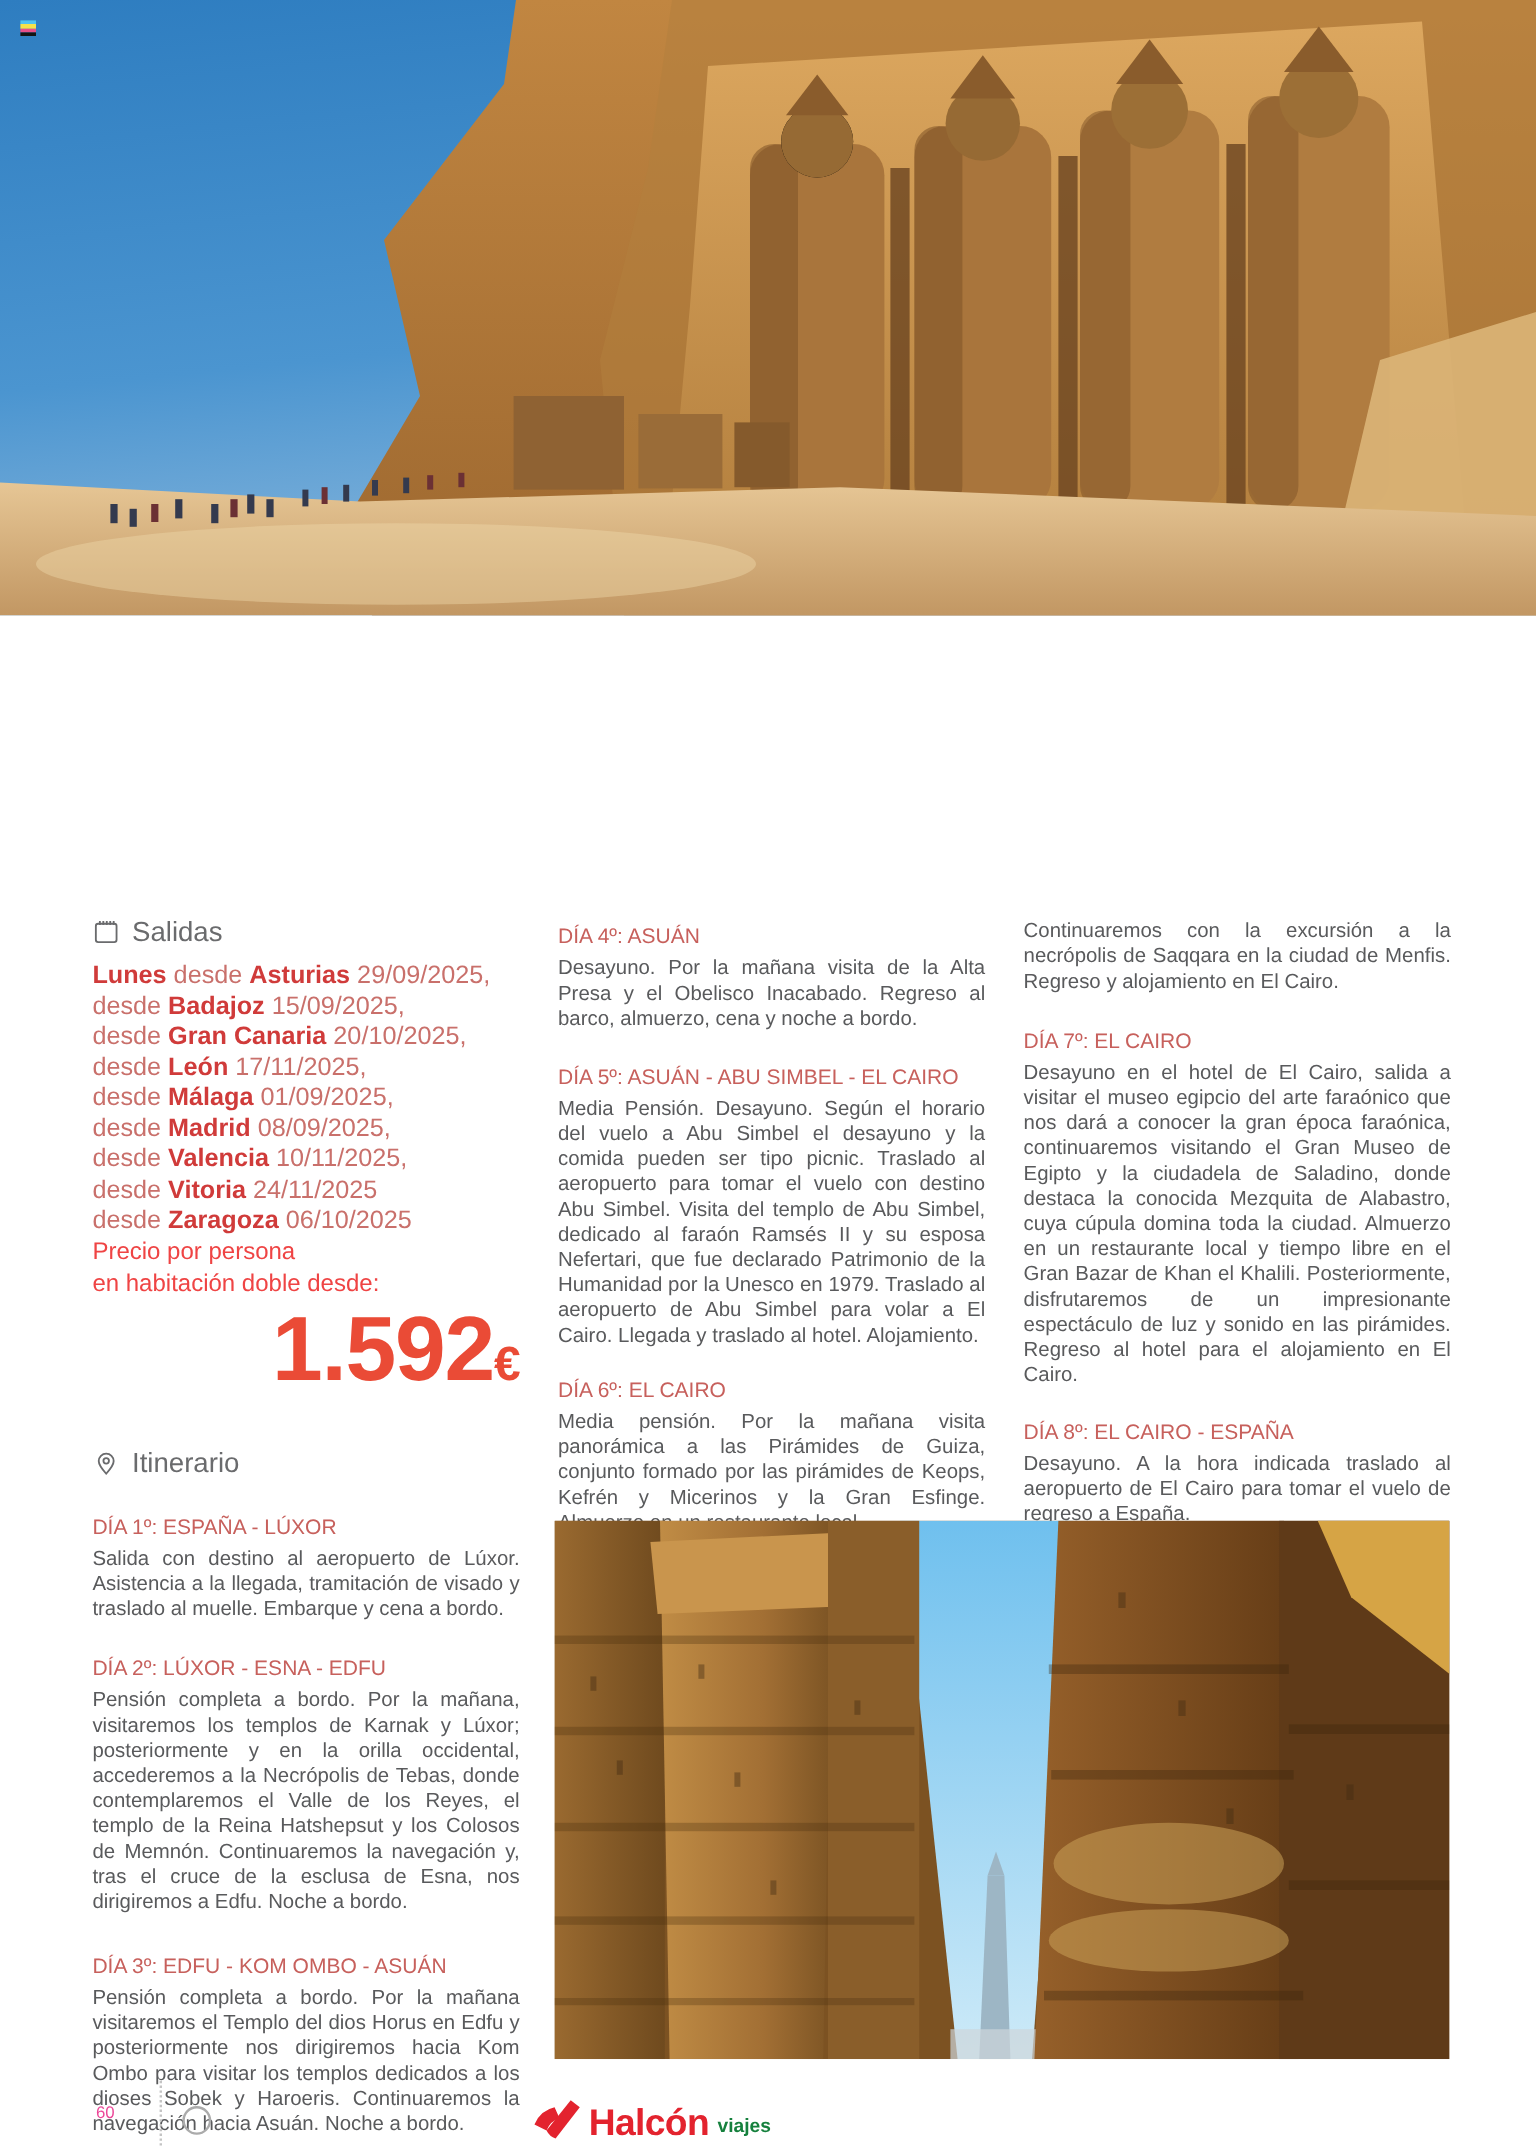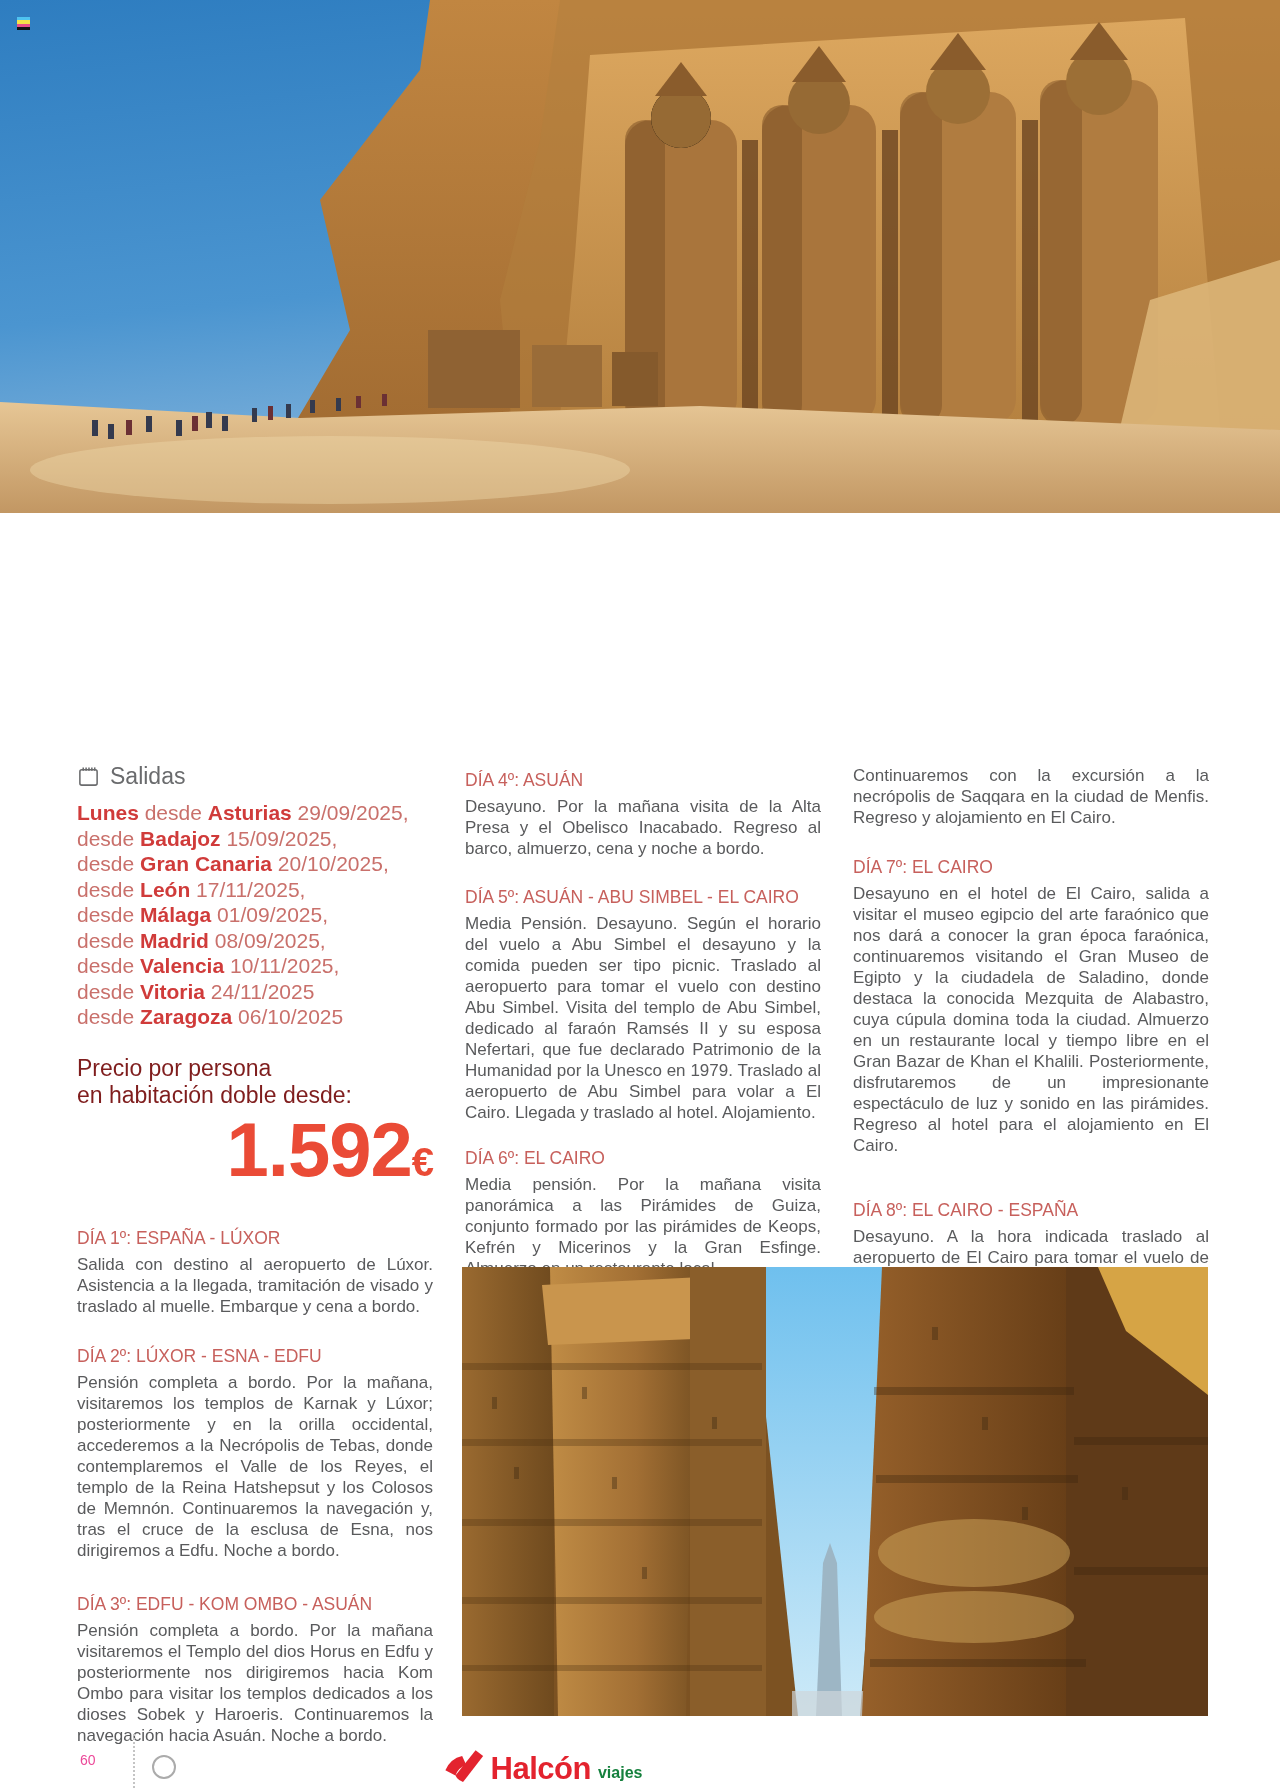--- a/index.html
+++ b/index.html
@@ -24,35 +24,35 @@
   .col1{left:77px;top:763px;}
   .col2{left:465px;top:770px;}
   .col3{left:853px;top:765px;}
 
   .sec-heading{display:flex;align-items:center;gap:10px;color:#6a6b6d;font-size:23px;}
   .sec-heading svg{flex:0 0 auto;}
 
   .departures{margin-top:10px;font-size:21px;line-height:25.5px;color:#c9706b;}
   .departures b{color:#d03b3a;font-weight:bold;}
 
-  .price-label{margin-top:25px;font-size:23px;line-height:27px;color:#7f1d1d;}
+  .price-label{font-size:20px;line-height:27px;color:#ef4444;}
   .price{margin-top:4px;color:#ea4b36;font-weight:bold;font-size:76px;line-height:74px;letter-spacing:-1px;text-align:right;}
   .price .euro{font-size:40px;font-weight:bold;}
 
   .itinerario-heading{margin-top:32px;}
 
   .day{margin-top:29px;}
   .day:first-child{margin-top:0;}
   .day-heading{color:#c7605c;font-size:17.5px;line-height:21px;margin-bottom:5px;}
   .day-body, .cont-body{font-size:17px;line-height:21px;text-align:justify;margin:0;color:#595a5c;}
   .cont-block{margin-bottom:0;}
   .col2 .day:nth-child(2){margin-top:28px;}
   .col2 .day:nth-child(3){margin-top:25px;}
   .col3 .day:first-of-type{margin-top:33px;}
-  .col3 .day + .day{margin-top:44px;}
+  .col3 .day + .day{margin-top:27px;}
 
   
   .karnak{position:absolute;left:462px;top:1267px;width:746px;height:449px;overflow:hidden;}
   .karnak svg{display:block;width:100%;height:100%;}
 
   
   .page-num{position:absolute;left:80px;top:1752px;font-size:14px;color:#ec4899;}
   .footer-divider{position:absolute;left:133px;top:1734px;height:54px;border-left:2px dotted #c4c4c4;}
   .footer-circle{position:absolute;left:152px;top:1755px;width:20px;height:20px;border:2px solid #ababab;border-radius:50%;}
   .brand{position:absolute;left:0;top:1748px;width:1084px;display:flex;justify-content:center;align-items:flex-end;gap:7px;}
@@ -185,20 +185,27 @@
       <div><span>desde </span><b>Zaragoza</b><span> 06/10/2025</span></div>
     </div>
 
     <div class="price-label">
       <div>Precio por persona</div>
       <div>en habitación doble desde:</div>
     </div>
 
     <div class="price"><span>1.592</span><span class="euro">€</span></div>
 
+    <div class="sec-heading itinerario-heading">
+      <svg width="23" height="23" viewBox="0 0 24 24" fill="none" stroke="#6a6b6d" stroke-width="1.6">
+        <path d="M12 21c-4.2-4.6-6.5-8-6.5-11A6.5 6.5 0 0 1 18.5 10c0 3-2.3 6.4-6.5 11z"></path>
+        <circle cx="12" cy="9.8" r="2.4"></circle>
+      </svg>
+      <span>Itinerario</span>
+    </div>
 
     <div class="day" style="">
       <div class="day-heading">DÍA 1º: ESPAÑA - LÚXOR</div>
       <p class="day-body">Salida con destino al aeropuerto de Lúxor. Asistencia a la llegada, tramitación de visado y traslado al muelle. Embarque y cena a bordo.</p>
     </div>
     <div class="day">
       <div class="day-heading">DÍA 2º: LÚXOR - ESNA - EDFU</div>
       <p class="day-body">Pensión completa a bordo. Por la mañana, visitaremos los templos de Karnak y Lúxor; posteriormente y en la orilla occidental, accederemos a la Necrópolis de Tebas, donde contemplaremos el Valle de los Reyes, el templo de la Reina Hatshepsut y los Colosos de Memnón. Continuaremos la navegación y, tras el cruce de la esclusa de Esna, nos dirigiremos a Edfu. Noche a bordo.</p>
     </div>
     <div class="day" style="margin-top:33px">

